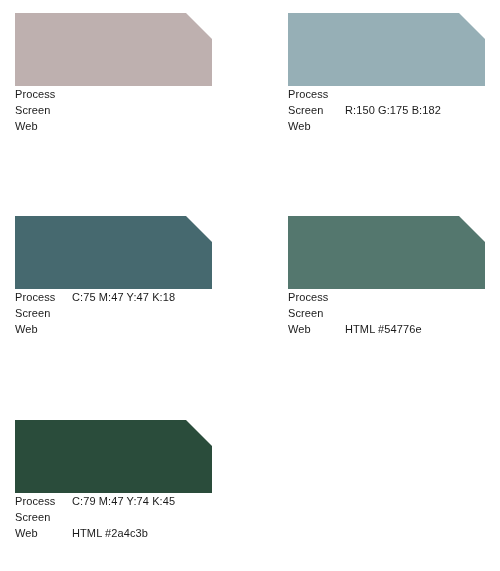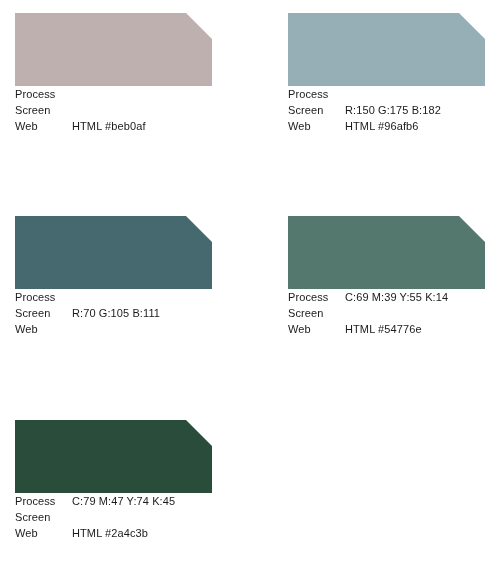--- a/index.html
+++ b/index.html
@@ -61,64 +61,61 @@
     <div class="swatch-chip" style="background-color: rgb(190, 176, 175);"></div>
     <div class="swatch-specs">
       <div class="spec-row">
         <span class="spec-label">Process</span>
       </div>
       <div class="spec-row">
         <span class="spec-label">Screen</span>
       </div>
       <div class="spec-row">
         <span class="spec-label">Web</span>
-        <span class="spec-value">HTML #beb0af</span>
       </div>
     </div>
   </div>
 
   <div class="swatch-card" id="card-1" style="left:288px; top:13px;">
     <div class="swatch-chip" style="background-color: rgb(150, 175, 182);"></div>
     <div class="swatch-specs">
       <div class="spec-row">
         <span class="spec-label">Process</span>
       </div>
       <div class="spec-row">
         <span class="spec-label">Screen</span>
         <span class="spec-value">R:150  G:175  B:182</span>
       </div>
       <div class="spec-row">
         <span class="spec-label">Web</span>
-        <span class="spec-value">HTML #96afb6</span>
       </div>
     </div>
   </div>
 
   <div class="swatch-card" id="card-2" style="left:15px; top:216px;">
     <div class="swatch-chip" style="background-color: rgb(70, 105, 111);"></div>
     <div class="swatch-specs">
       <div class="spec-row">
         <span class="spec-label">Process</span>
+        <span class="spec-value">C:75  M:47  Y:47  K:18</span>
       </div>
       <div class="spec-row">
         <span class="spec-label">Screen</span>
-        <span class="spec-value">R:70  G:105  B:111</span>
       </div>
       <div class="spec-row">
         <span class="spec-label">Web</span>
       </div>
     </div>
   </div>
 
   <div class="swatch-card" id="card-3" style="left:288px; top:216px;">
     <div class="swatch-chip" style="background-color: rgb(84, 119, 110);"></div>
     <div class="swatch-specs">
       <div class="spec-row">
         <span class="spec-label">Process</span>
-        <span class="spec-value">C:69  M:39  Y:55  K:14</span>
       </div>
       <div class="spec-row">
         <span class="spec-label">Screen</span>
       </div>
       <div class="spec-row">
         <span class="spec-label">Web</span>
         <span class="spec-value">HTML #54776e</span>
       </div>
     </div>
   </div>

